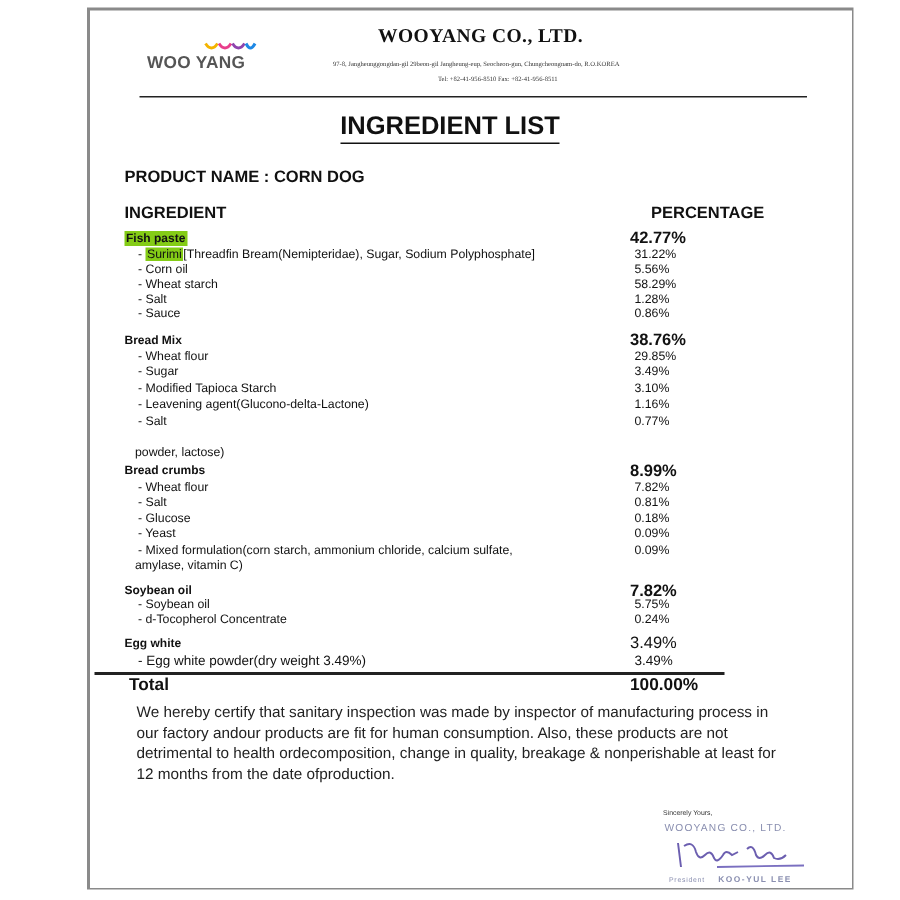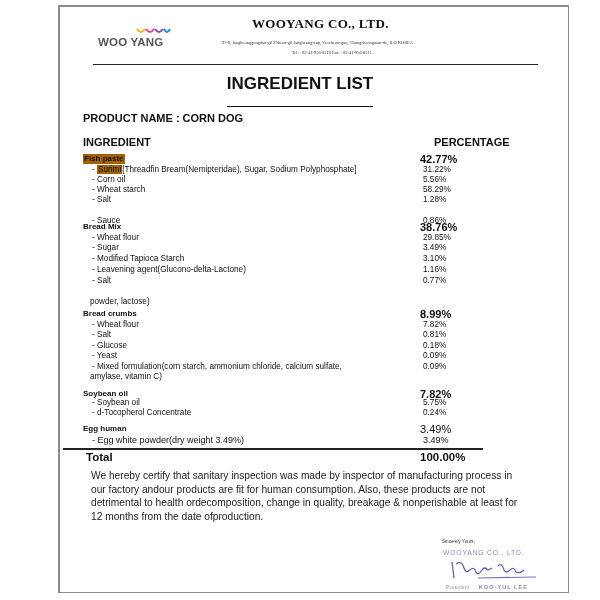--- a/index.html
+++ b/index.html
@@ -15,34 +15,34 @@
   
   .logo { position: absolute; left: 98px; top: 25px; width: 80px; height: 30px; text-align: center; }
   .logo-text { position: absolute; left: 0; top: 11px; font-size: 11.5px; color: #555; font-weight: bold; letter-spacing: 0.2px; }
   .logo-arcs { position: absolute; left: 38px; top: 2px; }
   .company { position: absolute; left: 252px; top: 16px; font-family: "Liberation Serif", serif; font-weight: bold; font-size: 13px; letter-spacing: 0.3px; }
   .address { position: absolute; left: 222px; top: 40px; font-family: "Liberation Serif", serif; font-size: 4.4px; color: #333; white-space: nowrap; }
   .tel { position: absolute; left: 292px; top: 50px; font-family: "Liberation Serif", serif; font-size: 4.4px; color: #333; white-space: nowrap; }
   .header-rule { position: absolute; left: 93px; top: 64px; width: 445px; height: 1px; background: #222; }
 
   .title { position: absolute; left: 0; width: 600px; top: 74px; text-align: center; font-weight: bold; font-size: 17px; }
-  .title span { border-bottom: 1.5px solid #111; padding-bottom: 13px; }
+  .title span { border-bottom: 1.5px solid #111; padding-bottom: 2px; }
 
   .product { position: absolute; left: 83px; top: 112px; font-weight: bold; font-size: 11px; }
   .col-ing { position: absolute; left: 83px; top: 136px; font-weight: bold; font-size: 11px; }
   .col-pct { position: absolute; left: 418px; top: 136px; font-weight: bold; font-size: 11px; margin-left: 16px; }
 
   .rows { position: absolute; left: 0; top: 0; width: 600px; height: 600px; }
   .r { position: absolute; left: 0; width: 600px; height: 10px; font-size: 8.2px; line-height: 10px; }
   .r .name { position: absolute; left: 92px; white-space: nowrap; }
   .r .pct { position: absolute; left: 423px; }
   .r.cat .name { left: 83px; font-weight: bold; font-size: 8px; }
   .r.cat .pct { left: 420px; font-size: 11px; font-weight: bold; line-height: 10px; }
   .r.cat.light .pct { font-weight: normal; }
-  .hl { background: #a16207; padding: 0 1px; }
+  .hl { background: #84cc16; padding: 0 1px; }
 
   .total-rule { position: absolute; left: 63px; top: 448px; width: 420px; height: 1.5px; background: #222; }
   .total-label { position: absolute; left: 86px; top: 451px; font-weight: bold; font-size: 11.5px; }
   .total-val { position: absolute; left: 420px; top: 451px; font-weight: bold; font-size: 11.5px; }
 
   .certify { position: absolute; left: 91px; top: 469px; width: 430px; font-size: 10.2px; line-height: 13.5px; color: #222; }
 
   .sincerely { position: absolute; left: 442px; top: 539px; font-size: 4.6px; color: #333; }
   .sig-company { position: absolute; left: 443px; top: 549px; font-size: 6.8px; color: #8a8fb0; letter-spacing: 0.8px; }
   .sig-mark { position: absolute; left: 448px; top: 558px; }
@@ -88,21 +88,21 @@
     <span class="pct">5.56%</span>
   </div>
   <div class="r" style="top:185px">
     <span class="name">- <span>Wheat starch</span></span>
     <span class="pct">58.29%</span>
   </div>
   <div class="r" style="top:195px">
     <span class="name">- <span>Salt</span></span>
     <span class="pct">1.28%</span>
   </div>
-  <div class="r" style="top:216px">
+  <div class="r" style="top:204px">
     <span class="name">- <span>Sauce</span></span>
     <span class="pct">0.86%</span>
   </div>
 
   <div class="r cat" style="top:222px">
     <span class="name">Bread Mix</span>
     <span class="pct">38.76%</span>
   </div>
   <div class="r" style="top:233px">
     <span class="name">- <span>Wheat flour</span></span>
@@ -163,21 +163,21 @@
   <div class="r" style="top:398px">
     <span class="name">- <span>Soybean oil</span></span>
     <span class="pct">5.75%</span>
   </div>
   <div class="r" style="top:408px">
     <span class="name">- <span>d-Tocopherol Concentrate</span></span>
     <span class="pct">0.24%</span>
   </div>
 
   <div class="r cat light" style="top:424px">
-    <span class="name">Egg human</span>
+    <span class="name">Egg white</span>
     <span class="pct">3.49%</span>
   </div>
   <div class="r" style="top:435px; font-size:9px">
     <span class="name">- <span>Egg white powder(dry weight 3.49%)</span></span>
     <span class="pct">3.49%</span>
   </div>
 </div>
 
 <div class="total-rule"></div>
 <div class="total-label">Total</div>

